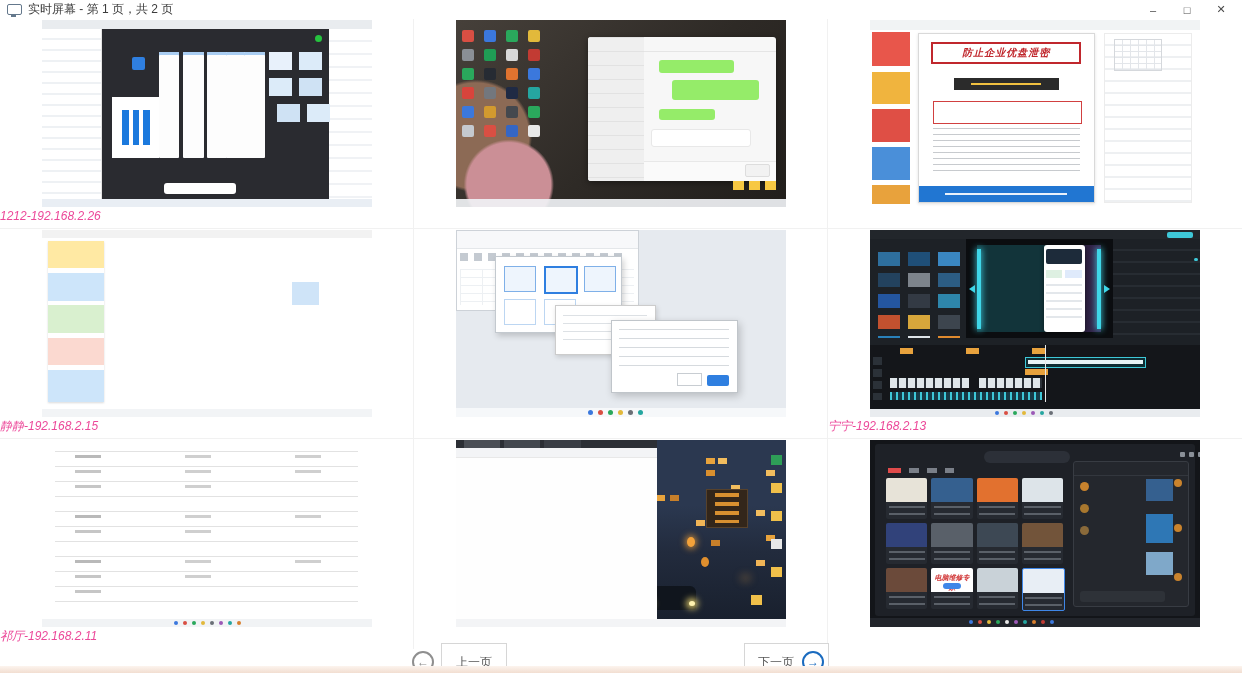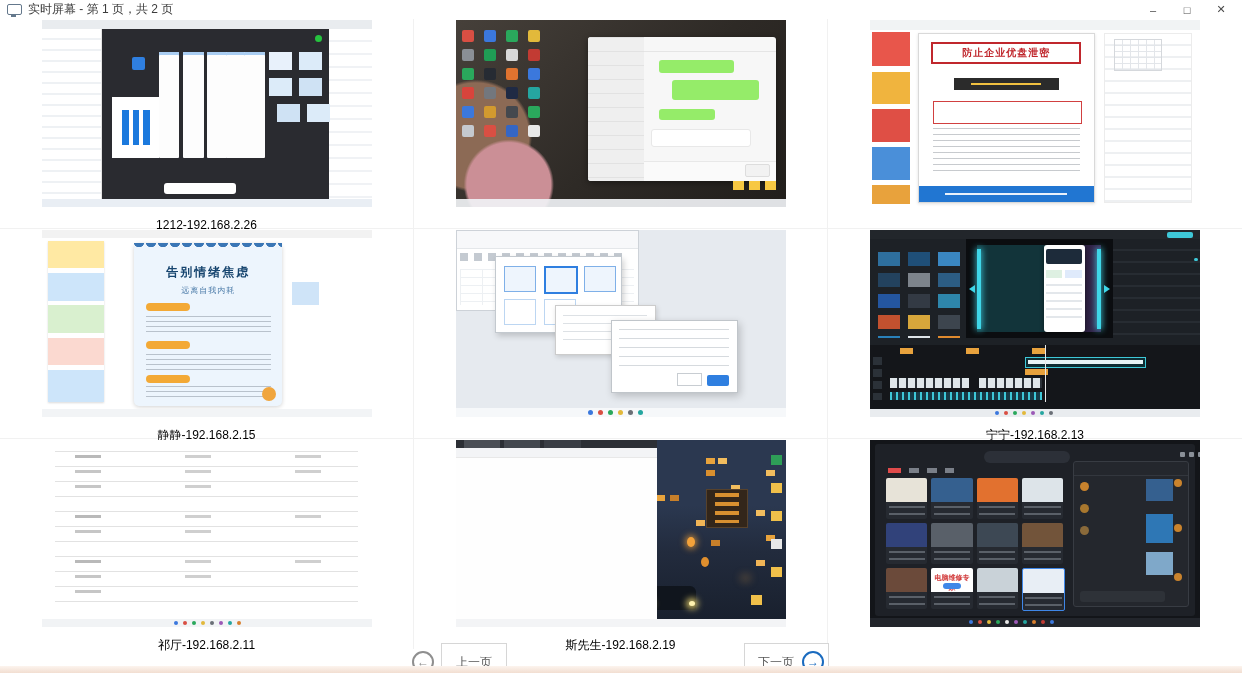--- a/index.html
+++ b/index.html
@@ -9,24 +9,24 @@
     gap:6px;padding-left:7px;box-sizing:border-box;background:#fff;}
   .mon{width:13px;height:9px;border:1.5px solid #64788c;border-radius:2px;position:relative;flex:0 0 auto;}
   .mon::after{content:"";position:absolute;left:3px;bottom:-3px;width:5px;height:2px;background:#64788c;}
   .title-text{font-size:12px;color:#3c3c3c;}
   .win-controls{position:absolute;right:4px;top:0;height:19px;display:flex;}
   .wc{width:34px;height:19px;display:flex;align-items:center;justify-content:center;
     font-size:11px;color:#4a4a4a;cursor:default;}
   
   .grid{position:absolute;left:0;top:19px;width:1242px;height:630px;display:grid;
     grid-template-columns:repeat(3,414px);grid-template-rows:repeat(3,210px);}
-  .tile{box-sizing:border-box;border-right:1px solid #f1f1f1;border-bottom:1px solid #f1f1f1;}
+  .tile{box-sizing:border-box;border-right:1px solid #f1f1f1;border-bottom:1px solid #f1f1f1;font-style:italic;}
   .tile:nth-child(3n){border-right:none}.tile:nth-child(n+7){border-bottom:none}
   .thumb{position:relative;width:330px;height:187px;margin:1px auto 0;overflow:hidden;background:#fff;}
-  .tile-label{text-align:center;font-size:12px;color:#000000;margin-top:11px;line-height:15px;}
+  .tile-label{font-size:12px;color:#ec4899;margin-top:2px;line-height:15px;}
   .sc{position:absolute;}
   
   .pager-prev,.pager-next{position:absolute;top:643px;display:flex;align-items:center;gap:7px;}
   .pager-prev{left:412px}.pager-next{left:744px}
   .pg-circle{width:18px;height:18px;border-radius:50%;border:2px solid #8f8f8f;color:#8f8f8f;
     display:flex;align-items:center;justify-content:center;font-size:12px;background:#fff;flex:0 0 auto;}
   .pg-circle.blue{border-color:#1a6bbf;color:#1a6bbf;}
   .pg-box{box-sizing:border-box;height:38px;border:1px solid #d6d6d6;background:#fff;color:#555;
     font-size:12px;display:flex;align-items:center;padding:0 14px;}
   .pg-box.with-icon{padding:0 4px 0 13px;gap:8px;}
@@ -334,32 +334,20 @@
       <div class="sc s3-right"></div>
       <div class="sc s3-grid"></div>
     </div>
   </div>
 
   <div class="tile">
     <div class="thumb">
       <div class="sc s3-bg"></div>
       <div class="sc s4-top"></div>
       <div class="sc s4-left"></div>
-      <div class="sc s4-card">
-        <div class="sc s4-scallop"></div>
-        <div class="sc s4-title">告别情绪焦虑</div>
-        <div class="sc s4-sub">远离自我内耗</div>
-        <div class="sc s4-pill a"></div>
-        <div class="sc s4-tl a"></div>
-        <div class="sc s4-pill b"></div>
-        <div class="sc s4-tl b"></div>
-        <div class="sc s4-pill c"></div>
-        <div class="sc s4-tl c"></div>
-        <div class="sc s4-badge"></div>
-      </div>
       <div class="sc s4-rightsq"></div>
       <div class="sc s4-task"></div>
     </div>
     <div class="tile-label">静静-192.168.2.15</div>
   </div>
 
   <div class="tile">
     <div class="thumb">
       <div class="sc s5-bg"></div>
       <div class="sc s5-winA">
@@ -451,21 +439,20 @@
       <div class="sc s8-lant"></div>
       <div class="sc s8-car"></div>
       <div class="sc s8-head"></div>
       <div class="sc s8-tabs"></div>
       <div class="sc s8-white">
         <div class="sc s8-addr"></div>
       </div>
       <div class="sc s8-icons"></div>
       <div class="sc s8-task"></div>
     </div>
-    <div class="tile-label">斯先生-192.168.2.19</div>
   </div>
 
   <div class="tile">
     <div class="thumb">
       <div class="sc s9-bg"></div>
       <div class="sc s9-win">
         <div class="sc s9-search"></div>
         <div class="sc s9-topicons"></div>
         <div class="sc s9-tabs"></div>
         <div class="sc s9-grid">

